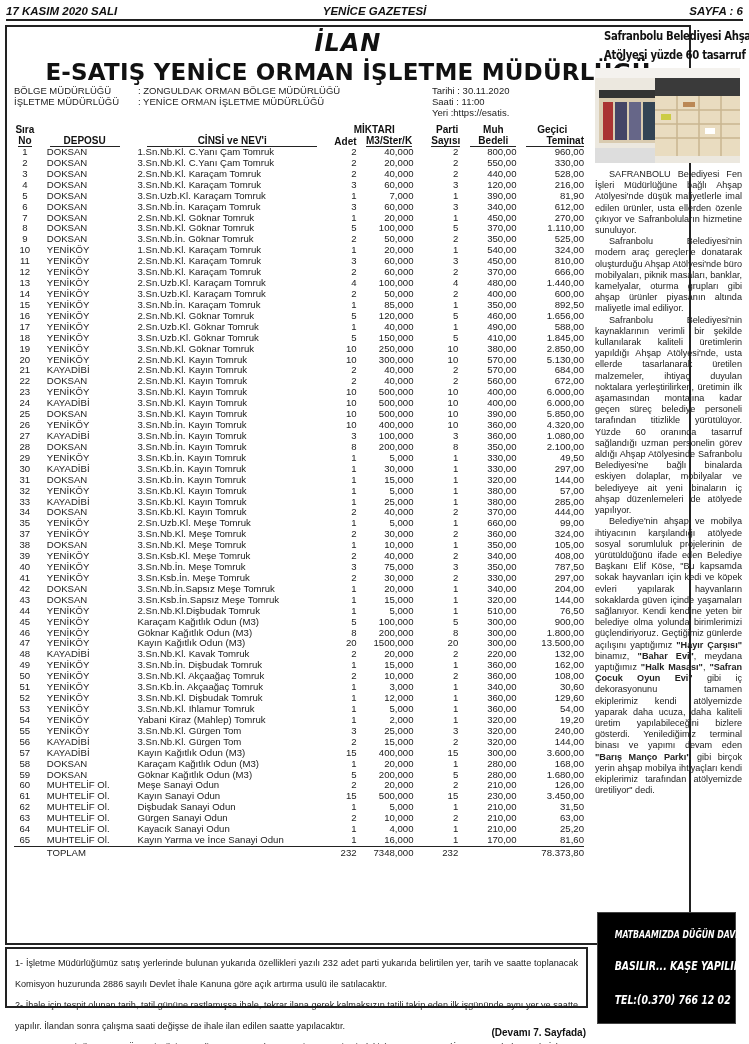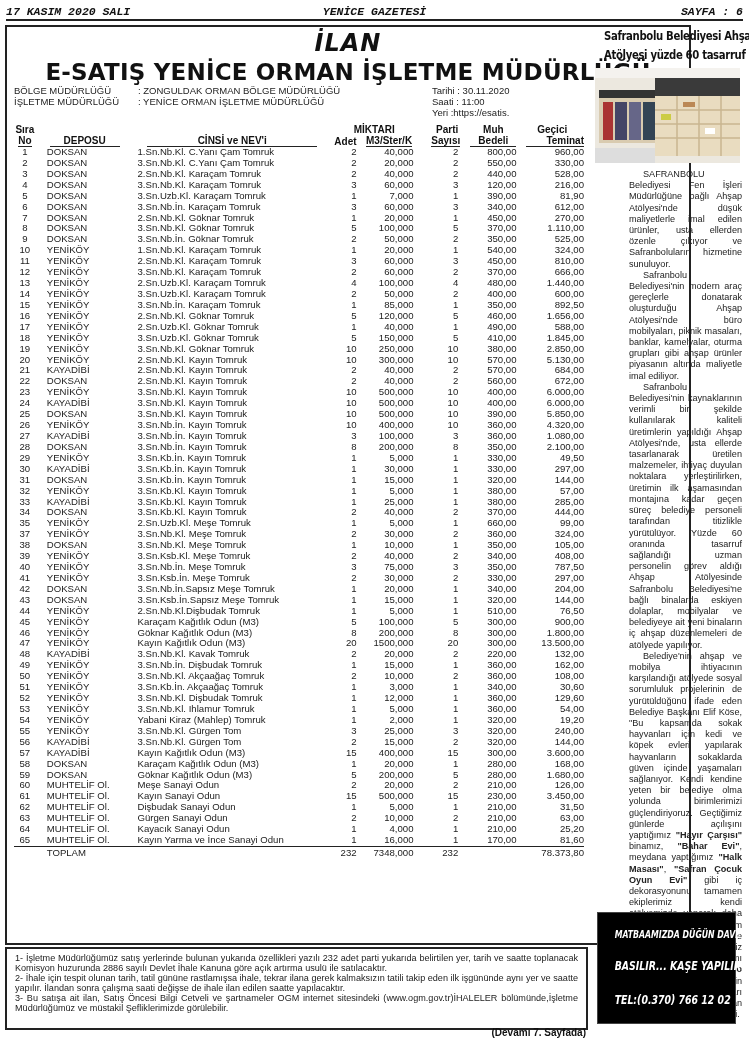--- a/index.html
+++ b/index.html
@@ -1,17 +1,17 @@
 <!DOCTYPE html>
 <html><head>
 <meta charset="utf-8">
 <style>
   * { box-sizing: border-box; margin: 0; padding: 0; }
   body { width: 749px; height: 1044px; background: #fff; font-family: "Liberation Sans", sans-serif; color: #111; position: relative; overflow: hidden; }
-  .header { position: absolute; left: 6px; right: 6px; top: 3px; height: 18px; display: flex; justify-content: space-between; align-items: center; font-family: Liberation Mono, monospace; font-style: italic; font-weight: bold; font-size: 11.5px; border-bottom: 2px solid #222; }
+  .header { position: absolute; left: 6px; right: 6px; top: 3px; height: 18px; display: flex; justify-content: space-between; align-items: center; font-family: Liberation Sans, sans-serif; font-style: italic; font-weight: bold; font-size: 11.5px; border-bottom: 2px solid #222; }
   .header .mid { position: absolute; left: 0; right: 0; text-align: center; }
   .ilan-box { position: absolute; left: 5px; top: 25px; width: 686px; height: 920px; border: 2px solid #222; }
   .ilan-title { text-align: center; font-family: "DejaVu Sans", sans-serif; font-weight: bold; font-style: italic; font-size: 24px; letter-spacing: 1px; margin-top: 2px; height: 28px; }
   .main-title { text-align: center; font-family: "DejaVu Sans", sans-serif; font-weight: bold; font-size: 23px; letter-spacing: 0.2px; line-height: 26px; margin-top: 2px; white-space: nowrap; }
   .meta { position: relative; height: 38px; font-size: 9.5px; color: #222; padding-left: 14px; }
   .meta .l { position: absolute; left: 7px; top: 0; line-height: 11px; }
   .meta .l div span.k { display: inline-block; width: 124px; }
   .meta .r { position: absolute; left: 425px; top: 0; line-height: 11px; }
   table { border-collapse: collapse; position: absolute; left: 7px; top: 97px; width: 570px; font-size: 9.6px; }
   th { font-weight: bold; font-size: 10px; line-height: 11px; padding: 0; }
@@ -20,27 +20,27 @@
   td.no { text-align: center; width: 22px; }
   td.dep { padding-left: 11px; width: 100px; }
   td.cins { padding-left: 4px; width: 200px; }
   td.num { text-align: right; }
   .c-adet { width: 30px; padding-right: 4px; }
   .c-m3 { width: 58px; padding-right: 4px; }
   .c-parti { width: 50px; padding-right: 8px; }
   .c-muh { width: 55px; padding-right: 4px; }
   .c-gec { width: 64px; }
   tr.total td { border-top: 1px solid #222; padding-top: 1px; }
-  .notes { position: absolute; left: 5px; top: 947px; width: 583px; height: 83px; border: 2px solid #222; font-size: 9.1px; line-height: 10px; padding: 4px 8px; color: #222; text-align: justify; }
+  .notes { position: absolute; left: 5px; top: 947px; width: 583px; height: 61px; border: 2px solid #222; font-size: 9.1px; line-height: 21px; padding: 4px 8px; color: #222; text-align: justify; }
   .devam { position: absolute; left: 400px; top: 1027px; width: 186px; text-align: right; font-weight: bold; font-size: 10px; }
   .right-col { position: absolute; left: 595px; top: 25px; width: 150px; }
   .headline { text-align: center; font-family: "DejaVu Sans", sans-serif; font-weight: bold; font-size: 11.5px; line-height: 16px; letter-spacing: -0.4px; margin-top: 3px; transform: scaleX(0.88); transform-origin: center; white-space: nowrap; }
   .photo { margin-top: 5px; width: 145px; height: 95px; position: relative; background: #e8e4dc; overflow: hidden; }
   .article { margin-top: 6px; font-size: 9.1px; line-height: 11.2px; text-align: justify; color: #222; width: 147px; }
-  .article p { text-indent: 14px; margin-left: 34px; }
+  .article p { text-indent: 14px; }
   .ad { position: absolute; left: 597px; top: 912px; width: 139px; height: 112px; background: #000; color: #fff; border: 1px solid #444; text-align: center; font-family: "DejaVu Sans", sans-serif; font-weight: bold; font-style: italic; font-size: 10px; display: flex; flex-direction: column; justify-content: space-around; padding: 6px 2px; }
   .ad div { transform: scaleX(0.78); white-space: nowrap; }
 </style>
 </head>
 <body>
 
 <div class="header">
   <span>17 KASIM 2020 SALI</span>
   <span class="mid">YENİCE GAZETESİ</span>
   <span>SAYFA : 6</span>

